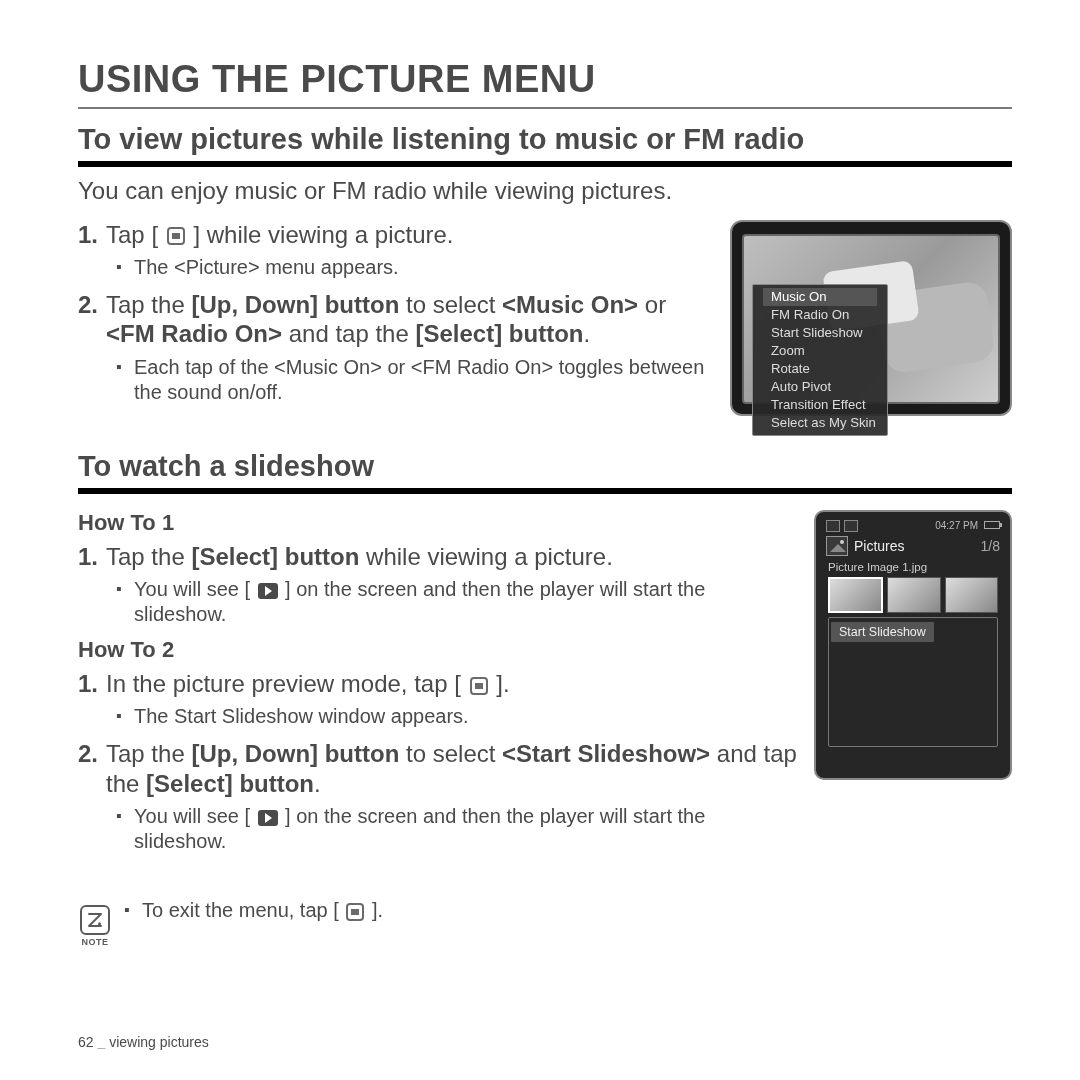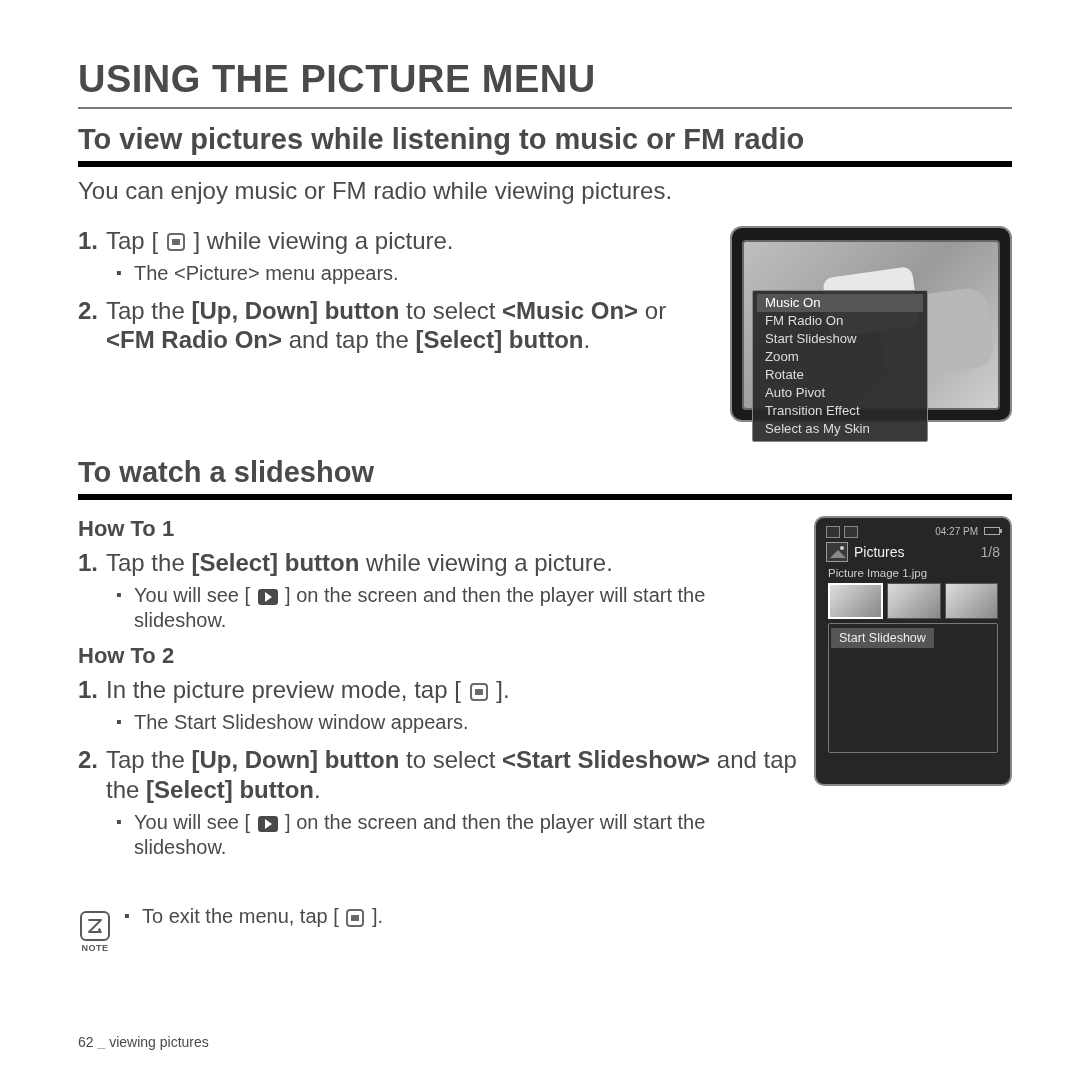--- a/index.html
+++ b/index.html
@@ -27,21 +27,21 @@
     color: #4a4a4a;
     border-bottom: 6px solid #000000;
     padding-bottom: 5px;
     margin-bottom: 10px;
     margin-right: 0;
   }
   .body-text {
     font-size: 24px;
     line-height: 1.2;
     color: #4a4a4a;
-    margin-bottom: 20px;
+    margin-bottom: 14px;
   }
   .two-col {
     display: flex;
     gap: 12px;
     align-items: flex-start;
   }
   .col-left { flex: 1; }
   ol.steps {
     list-style: none;
     padding-left: 0;
@@ -157,25 +157,25 @@
     left:50%; top:18%;
     width:90px; height:60px;
     background:#e8e8e8;
     transform:translateX(-50%) rotate(-8deg);
     border-radius:10px;
     box-shadow: -60px 40px 0 10px #aaa, 60px 40px 0 10px #b8b8b8;
   }
   .device1 .overlay {
     position: absolute;
     left: 20px; top: 62px;
-    width: 176px;
+    width: 136px;
     background: rgba(40,40,40,0.92);
     border: 1px solid #888;
     border-radius: 2px;
-    padding: 3px 4px;
+    padding: 3px 10px;
   }
   .device1 .overlay .mi {
     font-size: 13.2px;
     color: #ddd;
     padding: 1.5px 8px;
     white-space: nowrap;
   }
   .device1 .overlay .mi.sel {
     background: #555;
     color: #fff;
@@ -343,20 +343,23 @@
   <div class="col-left">
     <ol class="steps">
       <li>
         <span>Tap </span><span>[ </span><span class="menu-icon"><span class="mid"></span></span><span> ]</span><span> while viewing a picture.</span>
         <ul class="sub">
           <li>The &lt;Picture&gt; menu appears.</li>
         </ul>
       </li>
       <li>
         <span>Tap the </span><span class="b">[Up, Down] button</span><span> to select </span><span class="b">&lt;Music On&gt;</span><span> or </span><span class="b">&lt;FM Radio On&gt;</span><span> and tap the </span><span class="b">[Select] button</span><span>.</span>
+        <ul class="sub">
+          <li>Each tap of the &lt;Music On&gt; or &lt;FM Radio On&gt; toggles between the sound on/off.</li>
+        </ul>
       </li>
     </ol>
   </div>
   <div class="device1">
     <div class="photo"></div>
     <div class="overlay">
       <div class="mi sel">Music On</div>
       <div class="mi">FM Radio On</div>
       <div class="mi">Start Slideshow</div>
       <div class="mi">Zoom</div>

